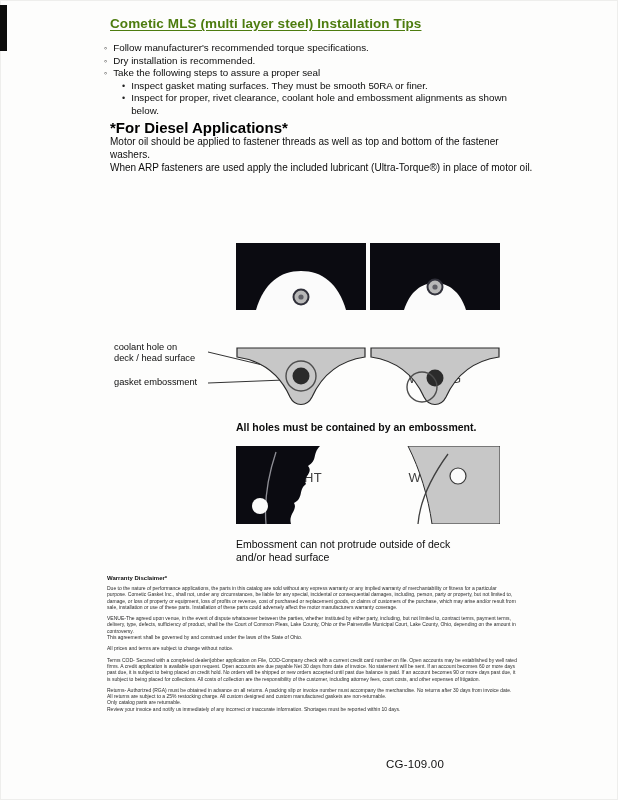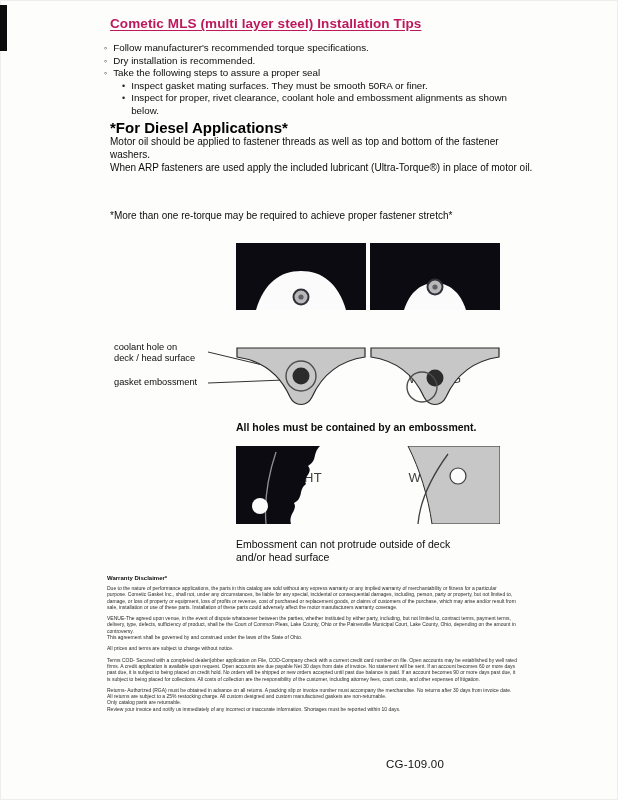--- a/index.html
+++ b/index.html
@@ -4,21 +4,21 @@
 <style>
   * { margin:0; padding:0; box-sizing:border-box; }
   html,body { background:#ffffff; }
   body { font-family:"Liberation Sans", sans-serif; color:#111; }
   .page { position:relative; width:618px; height:800px; background:#fdfdfc; overflow:hidden;
           box-shadow: inset 0 0 0 1px #eeeeec; }
   .abs { position:absolute; }
 
   .scan-mark { position:absolute; left:0; top:5px; width:7px; height:46px; background:#0c0c0c; }
 
-  .title { font-size:13.5px; font-weight:bold; color:#be185d; text-decoration:underline; text-underline-offset:2px; letter-spacing:.1px; }
+  .title { font-size:13.5px; font-weight:bold; color:#4d7c0f; text-decoration:underline; text-underline-offset:2px; letter-spacing:.1px; }
 
   .b-line { display:flex; align-items:flex-start; gap:6px; font-size:9.8px; line-height:12.6px; color:#0d0d0d; }
   .b-line .marker { font-size:9px; line-height:12.6px; color:#222; }
   .b-sub { margin-left:18px; }
 
   .diesel-h { font-size:15px; font-weight:bold; color:#000; }
   .body-p { font-size:10px; line-height:13px; color:#0d0d0d; white-space:pre-line; }
 
   .dlabel { width:130px; text-align:center; font-size:13px; color:#3f3f3f; letter-spacing:.3px;margin-top:40px; }
   .panel  { width:130px; }
@@ -61,21 +61,20 @@
     </div>
     <div class="b-line b-sub">
       <span class="marker">•</span>
       <span>Inspect for proper, rivet clearance, coolant hole and embossment alignments as shown below.</span>
     </div>
   </div>
 
   <h2 class="abs diesel-h" style="left:110px; top:119px;">*For Diesel Applications*</h2>
   <p class="abs body-p" style="left:110px; top:135px; width:430px;">Motor oil should be applied to fastener threads as well as top and bottom of the fastener washers.
 When ARP fasteners are used apply the included lubricant (Ultra-Torque®) in place of motor oil.</p>
-  <p class="abs body-p" style="left:110px; top:209px; width:430px;">*More than one re-torque may be required to achieve proper fastener stretch*</p>
 
   <div class="abs dlabel" style="left:236px; top:227px;">RIGHT</div>
   <div class="abs dlabel" style="left:370px; top:227px;">WRONG</div>
 
   <div class="abs panel" style="left:236px; top:243px;">
     <svg width="130" height="67" viewBox="0 0 130 67">
       <rect width="130" height="67" fill="#0b0b11"></rect>
       <path d="M20,67 C28,40 44,28 65,28 C86,28 102,40 110,67 Z" fill="#fbfbfb"></path>
       <circle cx="65" cy="54" r="7.5" fill="#b8b8b8" stroke="#30303a" stroke-width="2"></circle>
       <circle cx="65" cy="54" r="2.6" fill="#5f5f66"></circle>

